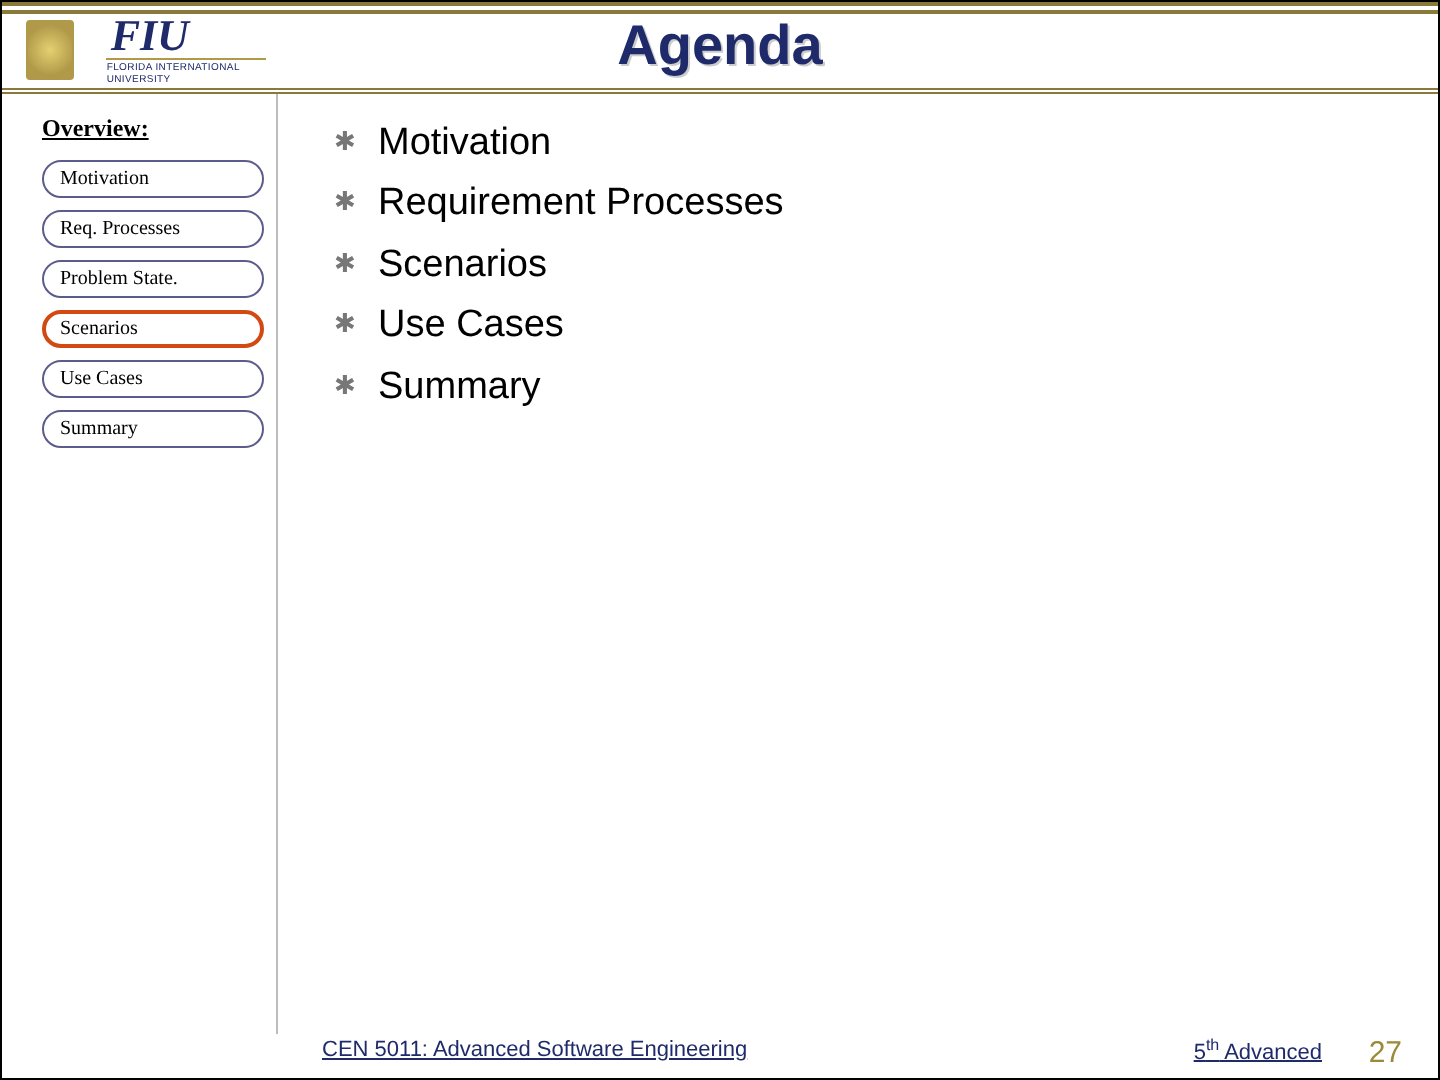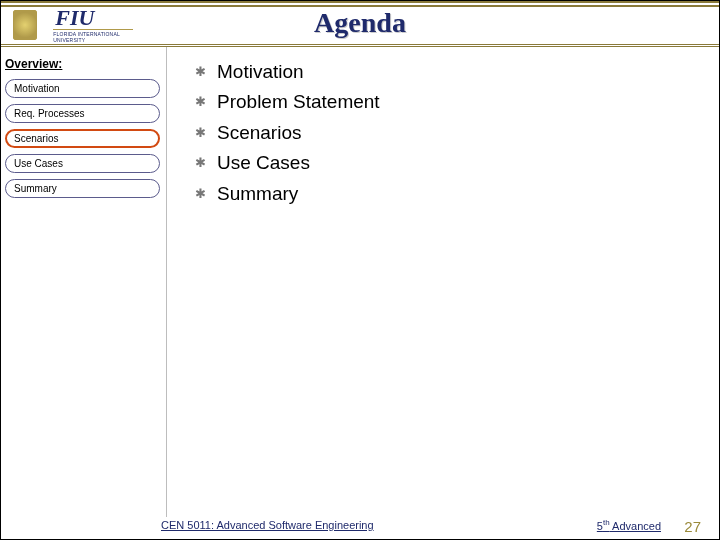--- a/index.html
+++ b/index.html
@@ -21,21 +21,21 @@
     position:absolute; left:0; right:0; top:4px;
     height:2px; background:#8a7a3a;
   }
   .header::before {
     content:"";
     position:absolute; left:0; right:0; top:0;
     height:2px; background:#8a7a3a;
   }
   .title {
     text-align: center;
-    font-family: Liberation Serif, serif;
+    font-family: Liberation Sans, sans-serif;
     font-size: 28px;
     font-weight: bold;
     color: #1f2a6b;
     padding-top: 6px;
     text-shadow: 1px 1px 0 #ccc;
   }
   .logo-box {
     position: absolute;
     left: 12px; top: 6px;
     width: 120px; height: 36px;
@@ -65,23 +65,24 @@
     margin-top: 1px;
   }
   .fiu-col { display:flex; flex-direction:column; }
 
   
   .body {
     display: flex;
     height: calc(540px - 46px - 24px);
   }
   .sidebar {
-    width: 166px;
-    padding: 10px 6px 0 4px;
+    width: 138px;
+    padding: 10px 6px 0 20px;
     border-right: 1px solid #bdbdbd;
+    font-family: Liberation Serif, serif;
   }
   .overview-label {
     font-size: 12px;
     font-weight: bold;
     text-decoration: underline;
     margin-bottom: 8px;
   }
   .pill {
     border: 1px solid #5b5b8c;
     border-radius: 10px;
@@ -145,29 +146,30 @@
     </div>
     <div class="title">Agenda</div>
   </div>
 
   <div class="body">
     <div class="sidebar">
       <div class="overview-label">Overview:</div>
       <div id="sidebar-items">
           <div class="pill"><span>Motivation</span></div>
           <div class="pill"><span>Req. Processes</span></div>
+          <div class="pill"><span>Problem State.</span></div>
           <div class="pill active"><span>Scenarios</span></div>
           <div class="pill"><span>Use Cases</span></div>
           <div class="pill"><span>Summary</span></div>
         </div>
     </div>
     <div class="content">
       <ul class="bullets" id="bullet-list">
           <li><span>Motivation</span></li>
-          <li><span>Problem Statement</span></li>
+          <li><span>Requirement Processes</span></li>
           <li><span>Scenarios</span></li>
           <li><span>Use Cases</span></li>
           <li><span>Summary</span></li>
         </ul>
     </div>
   </div>
 
   <div class="footer">
     <span class="footer-left">CEN 5011: Advanced Software Engineering</span>
     <span class="footer-right">

